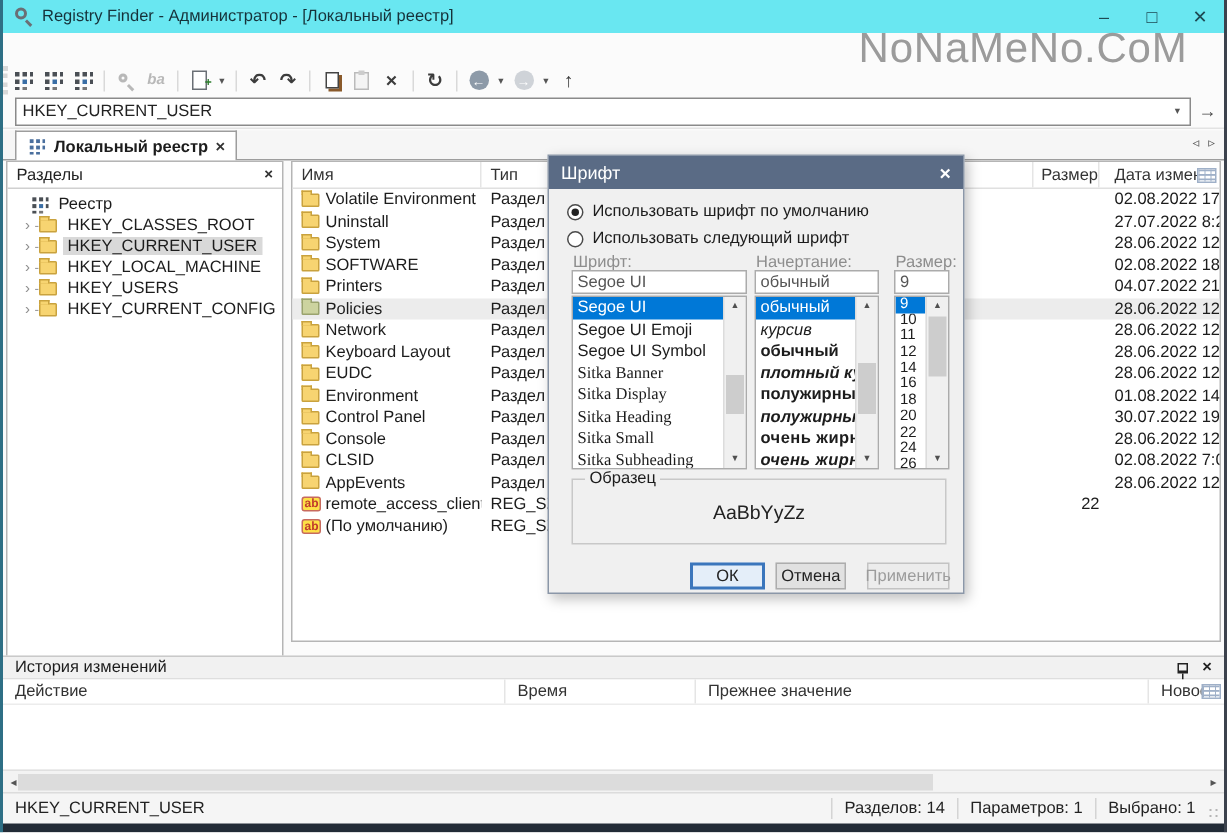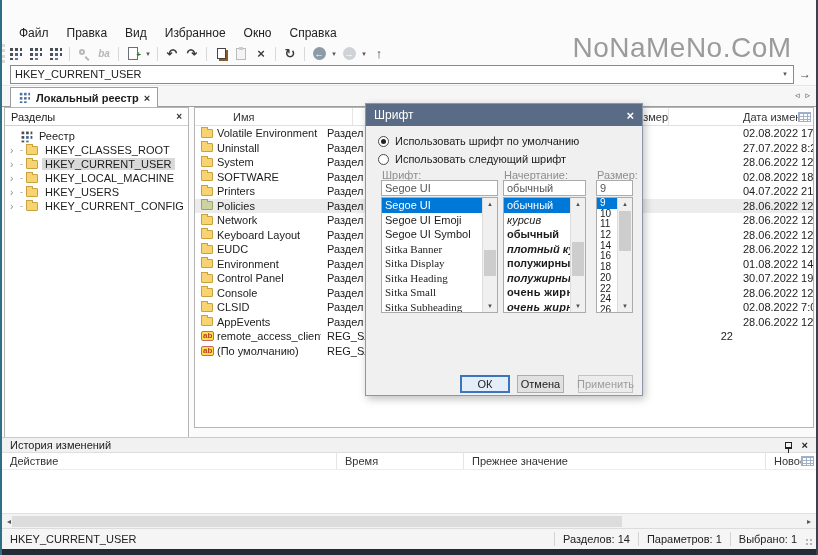--- a/index.html
+++ b/index.html
@@ -16,21 +16,21 @@
   .win-controls { margin-left:auto; display:flex; height:100%; }
   .win-btn { width:32px; height:100%; display:flex; align-items:center; justify-content:center;
              font-size:12px; color:#1e4a54; }
 
   
   .menubar { position:absolute; left:0; top:22px; width:100%; height:22px; background:#fbfbfb;
              display:flex; align-items:center; font-size:12px; color:#222; }
   .menu-item { padding:0 9px; height:100%; display:flex; align-items:center; }
   .menu-item:first-child { margin-left:8px; }
 
-  .watermark { position:absolute; left:560px; top:32px; width:240px; text-align:center;
+  .watermark { position:absolute; left:560px; top:16px; width:240px; text-align:center;
                font-size:28px; color:#9b9b9b; letter-spacing:0.5px; z-index:5; pointer-events:none; }
 
   
   .toolbar { position:absolute; left:0; top:44px; width:100%; height:19px; background:#fbfbfb;
              display:flex; align-items:center; border-left:3px dotted #d8d8d8; }
   .tb-sep { width:1px; height:14px; background:#d9d9d9; margin:0 4px; }
   .tb-btn { width:20px; height:17px; display:flex; align-items:center; justify-content:center;
             font-size:13px; color:#3c3c3c; font-weight:bold; }
   .tb-btn.dis { color:#b6b6b6; }
   .tb-caret { width:10px; font-size:7px; color:#555; display:flex; align-items:center; justify-content:center; }
@@ -63,37 +63,37 @@
 
   
   .tabbar { position:absolute; left:0; top:87px; width:100%; height:20px; background:#f6f6f6; border-bottom:1px solid #9d9d9d; }
   .tab { position:absolute; left:8px; top:0; height:20px; background:#fff; border:1px solid #9d9d9d; border-bottom:none;
          display:flex; align-items:center; padding:0 7px; gap:5px; }
   .tab-label { font-size:11px; font-weight:bold; color:#1c1c1c; }
   .tab-close { font-size:11px; color:#333; font-weight:bold; }
   .tab-arrows { position:absolute; right:6px; top:3px; display:flex; gap:6px; font-size:9px; color:#555; }
 
   
-  .tree-panel { position:absolute; left:2px; top:107px; width:185px; height:336px; background:#fff; border:1px solid #b5b5b5; }
+  .tree-panel { position:absolute; left:2px; top:107px; width:185px; height:336px; background:#fff; border:1px solid #b5b5b5;text-align:right; }
   .tree-head { height:18px; display:flex; align-items:center; border-bottom:1px solid #d0d0d0; font-size:11px; color:#222; padding:0 6px; }
   .tree-head-close { margin-left:auto; font-size:10px; color:#333; font-weight:bold; }
   .tree-body { padding-top:3px; }
   .trow { height:14px; display:flex; align-items:center; font-size:11px; color:#1c1c1c; white-space:nowrap; }
   .trow .chev { width:10px; margin-left:5px; font-size:10px; color:#8f8f8f; }
   .trow .dash { width:6px; color:#9a9a9a; font-size:9px; }
   .tlabel { padding:0 3px; }
   .tlabel.sel { background:#d9d9d9; }
   .folder { position:relative; width:12px; height:9px; background:#f7d471; border:1px solid #c9a23e; border-radius:1px; margin-right:4px; flex:none; }
   .folder::before { content:""; position:absolute; left:-1px; top:-3px; width:5px; height:2px; background:#f7d471; border:1px solid #c9a23e; border-bottom:none; }
   .folder.green { background:#ccd39f; border-color:#9aa36e; } .folder.green::before { background:#ccd39f; border-color:#9aa36e; }
   .regicon.small { transform:scale(0.9); margin-right:3px; }
 
   .list-panel { position:absolute; left:192px; top:107px; width:620px; height:321px; background:#fff; border:1px solid #b5b5b5; font-size:11px; }
   .lhead { height:18px; display:flex; align-items:center; border-bottom:1px solid #e0e0e0; color:#333; position:relative; }
-  .lhead .h { border-right:1px solid #e5e5e5; height:100%; display:flex; align-items:center;margin-left:32px; }
+  .lhead .h { border-right:1px solid #e5e5e5; height:100%; display:flex; align-items:center; }
   .h-name { width:126px; padding-left:6px; }
   .h-type { flex:1; padding-left:6px; }
   .h-size { width:44px; justify-content:flex-end; }
   .h-gap  { width:8px; border-right:none !important; }
   .h-date { width:72px; padding-left:2px; overflow:hidden; white-space:nowrap; border-right:none !important; position:relative; }
   .tblicon { position:absolute; right:2px; top:4px; width:13px; height:10px; border:1px solid #9fb0c8; background-color:#fff;
              background-image:linear-gradient(#9fb0c8 1px, transparent 1px), linear-gradient(90deg,#9fb0c8 1px, transparent 1px);
              background-size:4px 3px; }
   .lrow { height:14.5px; display:flex; align-items:center; color:#1c1c1c; }
   .lrow.hl { background:#ececec; }
@@ -160,29 +160,33 @@
   .status-path { padding-left:8px; flex:1; }
   .status-cell { border-left:1px solid #d4d4d4; padding:0 8px; height:14px; display:flex; align-items:center; }
   .grip { width:8px; height:8px; margin:6px 3px 0 0; background-image:radial-gradient(#b5b5b5 1px, transparent 1px); background-size:4px 4px; }
   .bottomstrip { position:absolute; left:0; top:549px; width:100%; height:6px; background:#222b36; }
 </style>
 </head>
 <body>
 
 <div id="window">
 
-
-  <div class="menubar">
-    <span class="menu-item">Файл</span>
-    <span class="menu-item">Правка</span>
-    <span class="menu-item">Вид</span>
-    <span class="menu-item">Избранное</span>
-    <span class="menu-item">Окно</span>
-    <span class="menu-item">Справка</span>
-  </div>
+  <div class="titlebar">
+    <span class="title-icon">
+        <b class="mag-circle"></b>
+        <i class="mag-handle"></i>
+      </span>
+    <span>Registry Finder - Администратор - [Локальный реестр]</span>
+    <div class="win-controls">
+      <span class="win-btn">–</span>
+      <span class="win-btn">□</span>
+      <span class="win-btn">✕</span>
+    </div>
+  </div>
+
 
   <div class="watermark">NoNaMeNo.CoM</div>
 
   <div class="toolbar">
     <span class="tb-btn">
         <span class="regicon">
           <i></i>
           <i></i>
           <i></i>
           <i></i>
@@ -588,20 +592,24 @@
         <div class="li sz">24</div>
         <div class="li sz">26</div>
       </div>
       <div class="sbar">
         <span class="up">▲</span>
         <span class="thumb" style="top:13px;height:40px"></span>
         <span class="dn">▼</span>
       </div>
     </div>
 
+    <div class="group">
+      <span class="group-legend">Образец</span>
+      <div class="sample">AaBbYyZz</div>
+    </div>
 
     <div class="dlg-btn focus" style="left:94px;width:50px">ОК</div>
     <div class="dlg-btn" style="left:151px;width:47px">Отмена</div>
     <div class="dlg-btn dis" style="left:212px;width:55px">Применить</div>
   </div>
 
   <div class="histhead">
     <span>История изменений</span>
     <span class="hist-icons">
       <span class="pin"></span>

